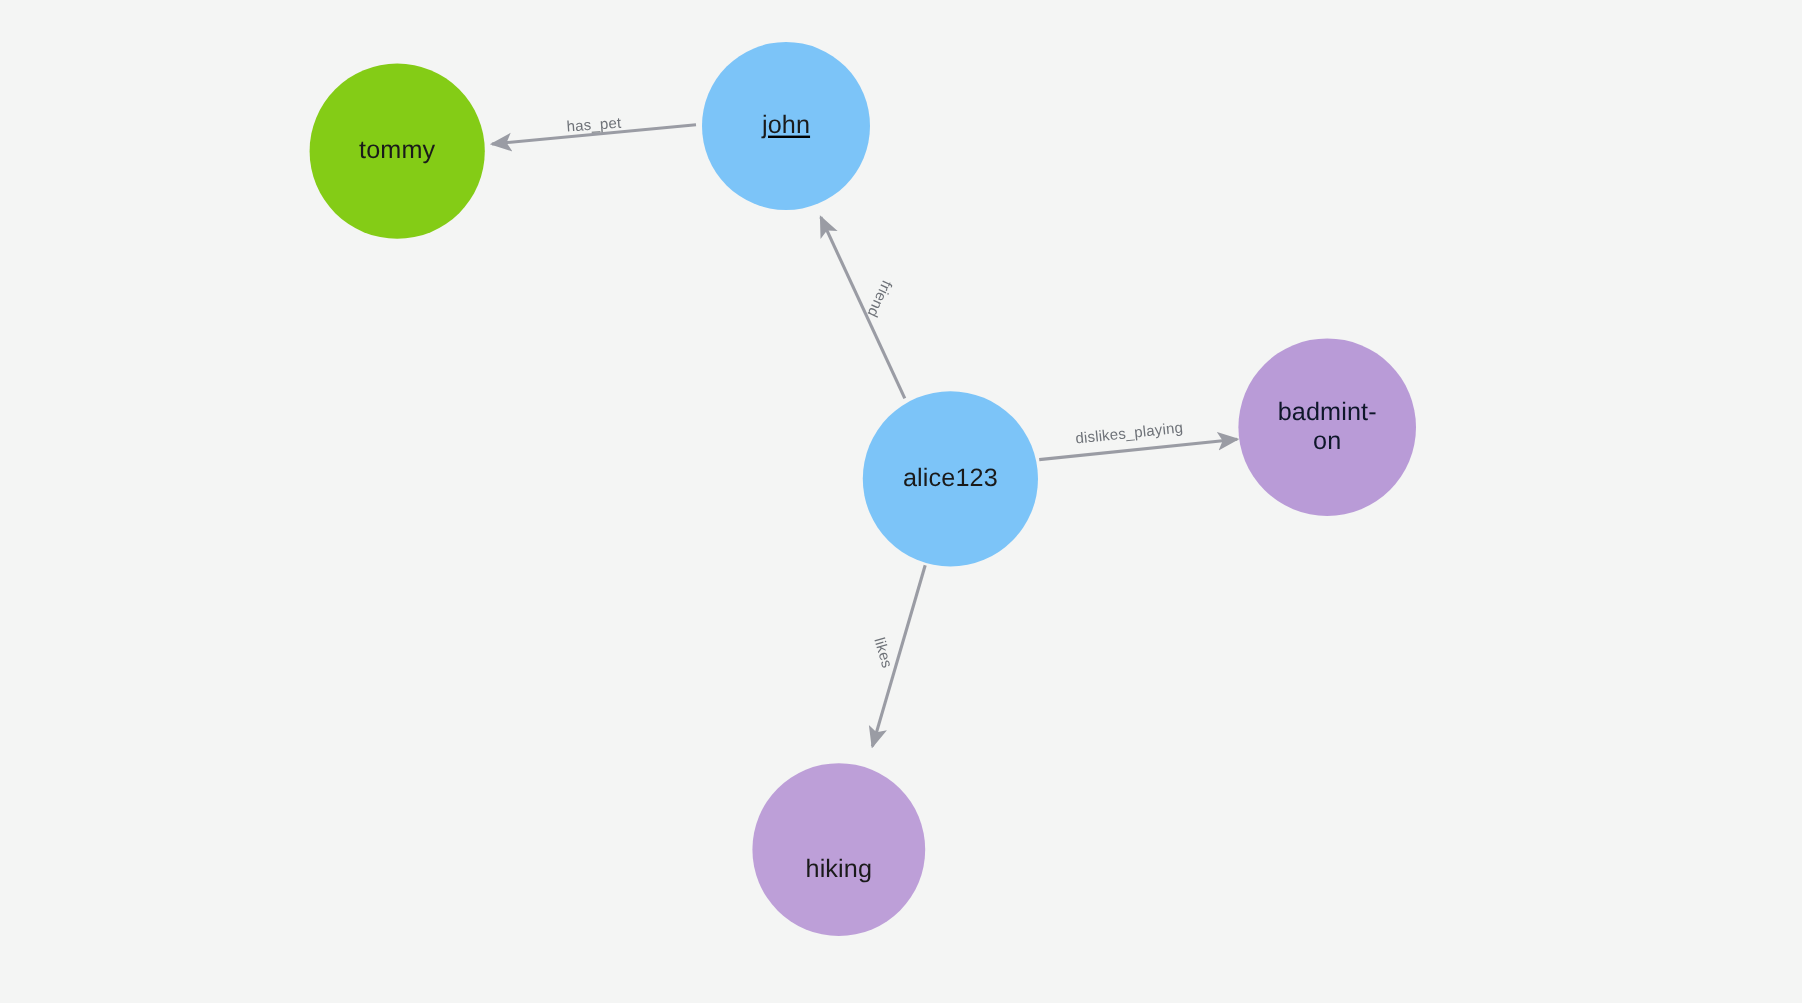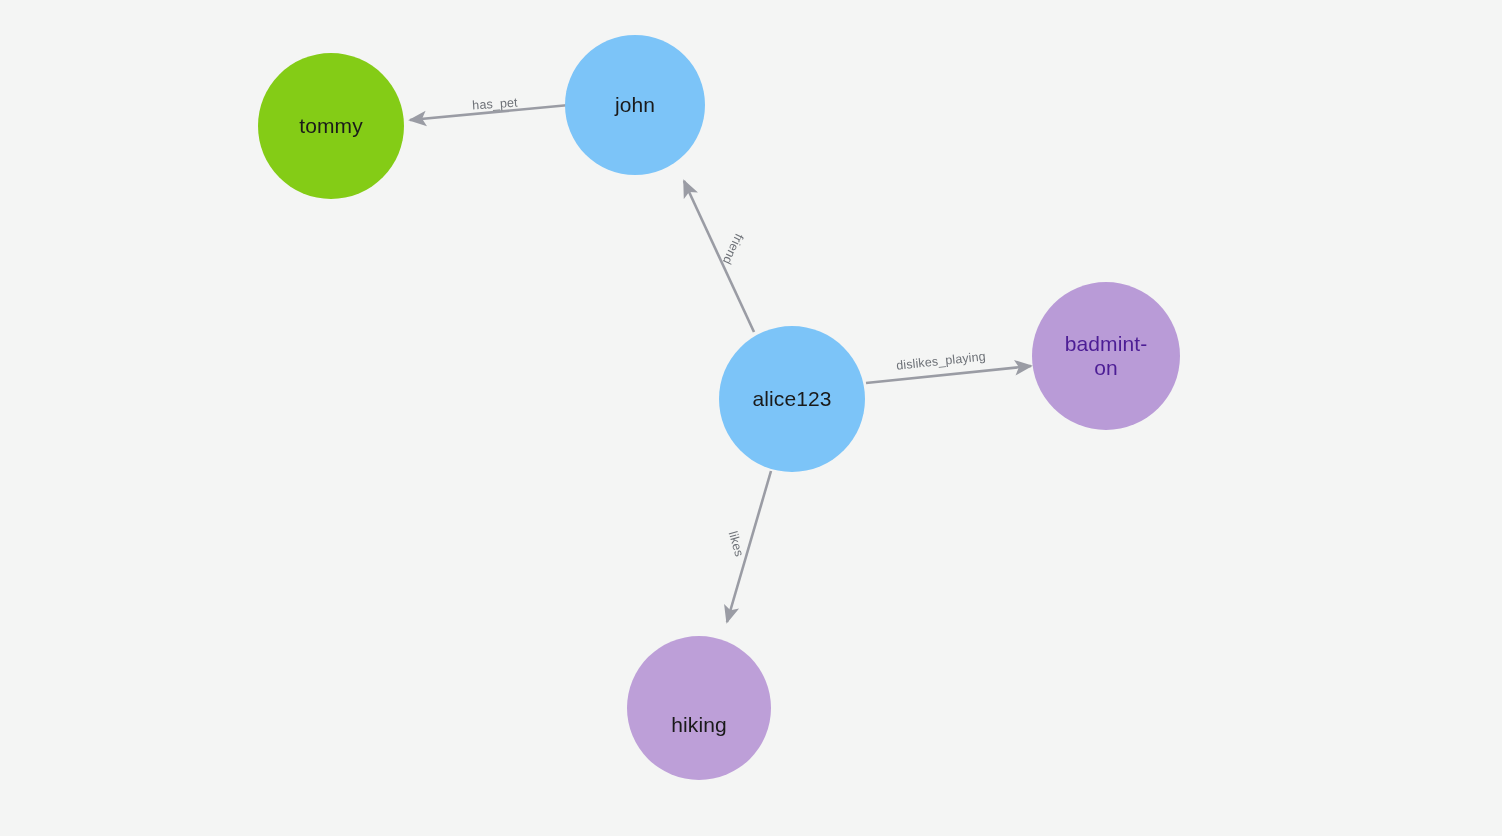--- a/index.html
+++ b/index.html
@@ -78,28 +78,28 @@
   <div id="edge-labels-layer">
       <div class="edge-label" style="color: rgb(110, 114, 120); left: 495px; top: 104px; transform: translate(-50%, -50%) rotate(-4deg);">has_pet</div>
       <div class="edge-label" style="color: rgb(110, 114, 120); left: 733px; top: 249px; transform: translate(-50%, -50%) rotate(115deg);">friend</div>
       <div class="edge-label" style="color: rgb(110, 114, 120); left: 941px; top: 361px; transform: translate(-50%, -50%) rotate(-6deg);">dislikes_playing</div>
       <div class="edge-label" style="color: rgb(110, 114, 120); left: 736px; top: 544px; transform: translate(-50%, -50%) rotate(74deg);">likes</div>
     </div>
   <div id="nodes-layer">
       <div class="node" style="left: 258px; top: 53px; width: 146px; height: 146px; background: #84cc16;">
         <span class="node-label" style="color: rgb(26, 26, 26);">tommy</span>
       </div>
-      <div class="node" style="left: 565px; top: 35px; width: 140px; height: 140px; background: rgb(124, 196, 248);">
+      <div class="node" style="left: 585px; top: 35px; width: 140px; height: 140px; background: rgb(124, 196, 248); text-decoration: underline;">
         <span class="node-label" style="color: rgb(26, 26, 26);">john</span>
       </div>
       <div class="node" style="left: 719px; top: 326px; width: 146px; height: 146px; background: rgb(124, 196, 248);">
         <span class="node-label" style="color: rgb(26, 26, 26);">alice123</span>
       </div>
       <div class="node" style="left: 1032px; top: 282px; width: 148px; height: 148px; background: rgb(185, 155, 215);">
-        <span class="node-label wrapped" style="color: #4c1d95;">badmint-
+        <span class="node-label wrapped" style="color: #0f172a;">badmint-
 on</span>
       </div>
       <div class="node" style="left: 627px; top: 636px; width: 144px; height: 144px; background: rgb(189, 159, 216);">
         <span class="node-label" style="color: rgb(26, 26, 26); margin-top: 33px;">hiking</span>
       </div>
     </div>
 
 </div>
 
 </body></html>

